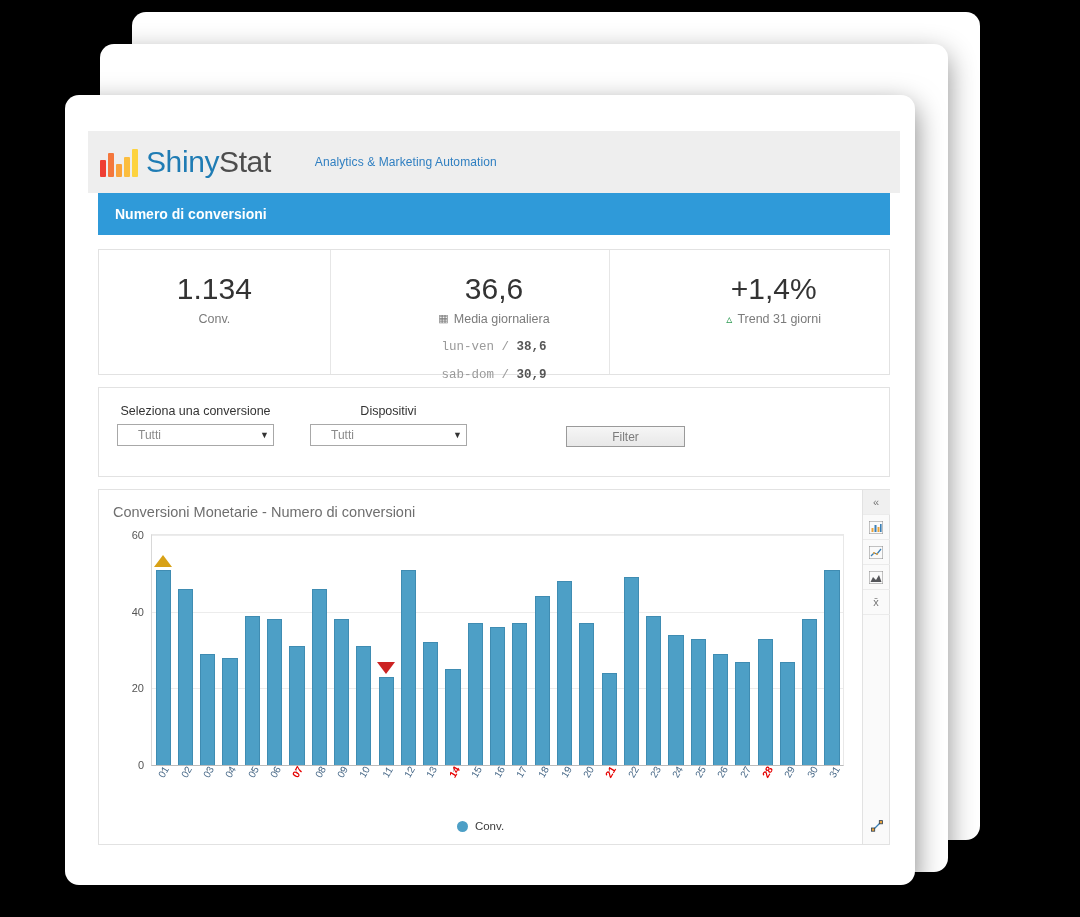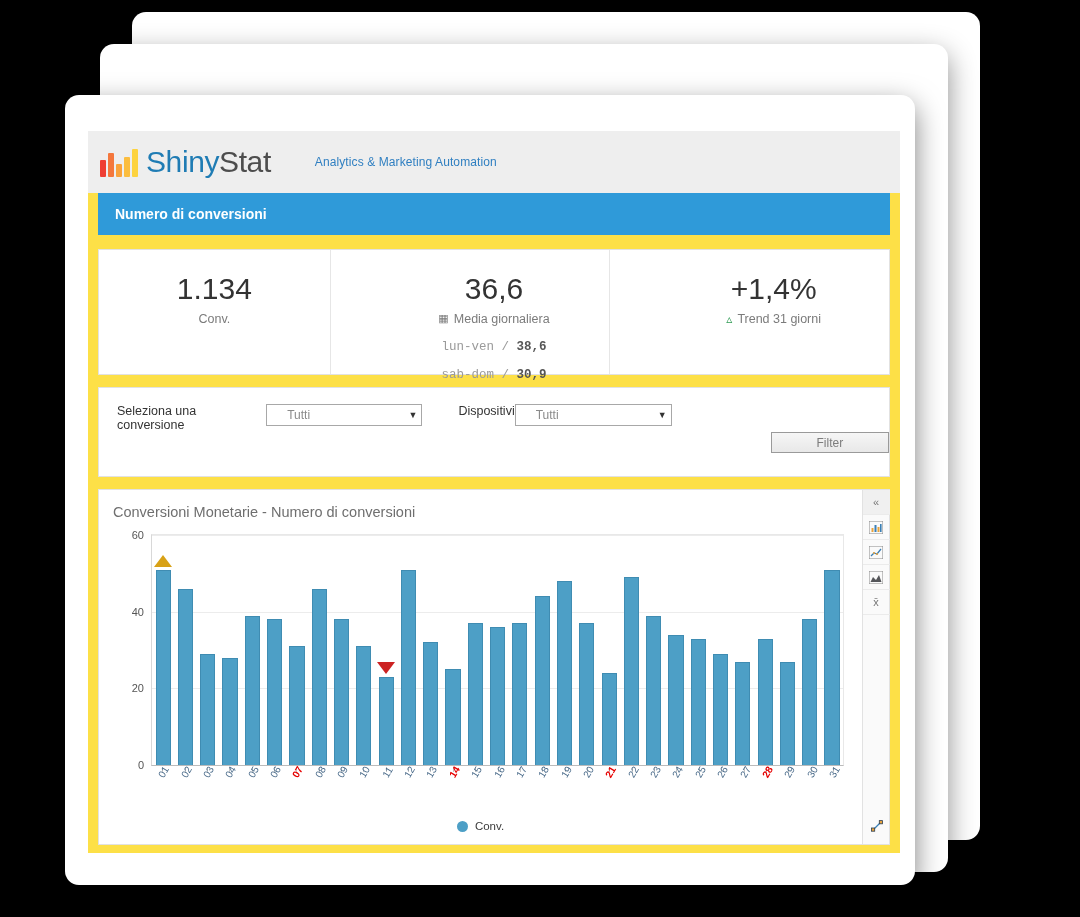--- a/index.html
+++ b/index.html
@@ -23,21 +23,21 @@
   .card-back-2 { left: 100px; top: 44px;  width: 848px; height: 828px;
                  box-shadow: 0 10px 28px rgba(0,0,0,0.45); }
   .card-front  { left: 65px;  top: 95px;  width: 850px; height: 790px;
                  box-shadow: 0 10px 28px rgba(0,0,0,0.5); }
 
   
   .app {
     position: absolute;
     left: 88px; top: 131px;
     width: 812px; height: 722px;
-    background: #fde047;
+    background: #ffffff;
     overflow: hidden;
   }
 
   
   .app-header {
     height: 62px;
     display: flex;
     align-items: center;
     padding-left: 12px;
     background: #eeeeee;
@@ -99,33 +99,33 @@
   .filters {
     margin: 12px 10px 0 10px;
     background: #ffffff;
     border: 1px solid #e2e2e2;
     height: 90px;
     display: flex;
     align-items: flex-start;
     padding: 16px 0 0 18px;
     gap: 36px;
   }
-  .fgroup { display: flex; flex-direction: row; }
+  .fgroup { display: flex; flex-direction: column; text-align: center; }
   .flabel { font-size: 12.5px; color: #333; margin-bottom: 6px; }
   .fselect {
     width: 157px; height: 22px;
     border: 1px solid #a8a8a8;
     background: #fff;
     font-size: 12px; color: #8a8a8a;
     display: flex; align-items: center; justify-content: space-between;
     padding: 0 4px 0 20px;
   }
   .fselect .car { font-size: 9px; color: #333; }
   .fbtn {
-    margin-left: 63px; margin-top: 28px;
+    margin-left: 63px; margin-top: 22px;
     width: 119px; height: 21px;
     border: 1px solid #9a9a9a;
     background: linear-gradient(#f6f6f6,#e8e8e8);
     font-size: 12px; color: #7c7c7c;
     display: flex; align-items: center; justify-content: center;
   }
 
   
   .chart-card {
     margin: 12px 10px 0 10px;

